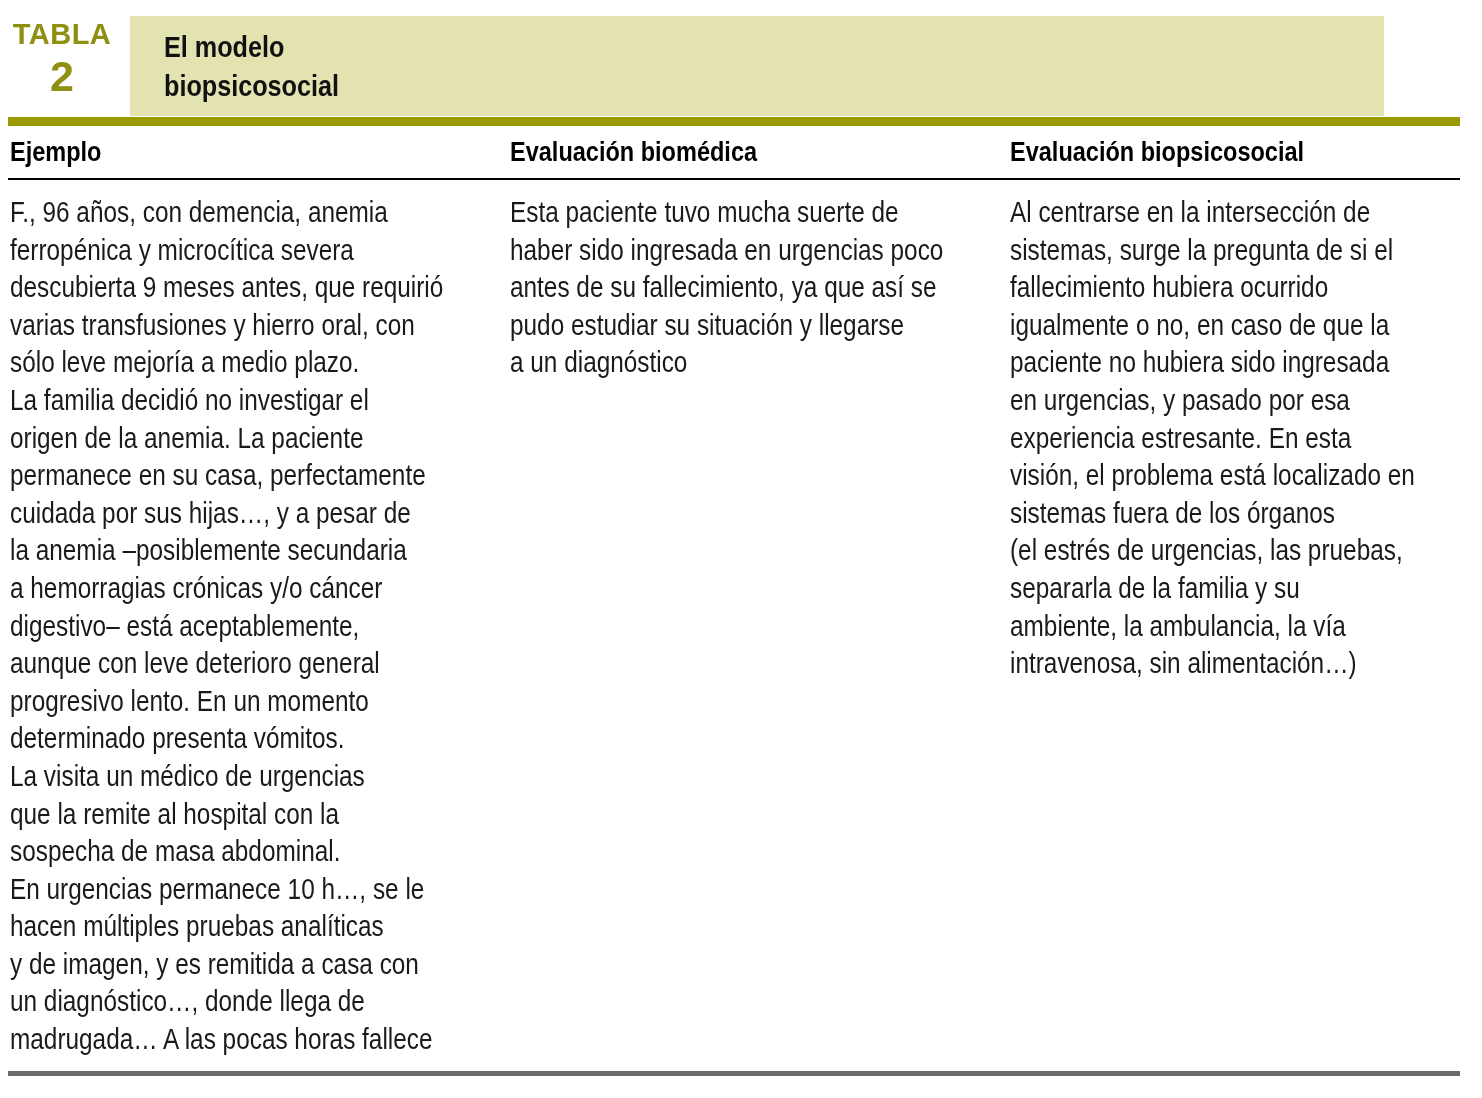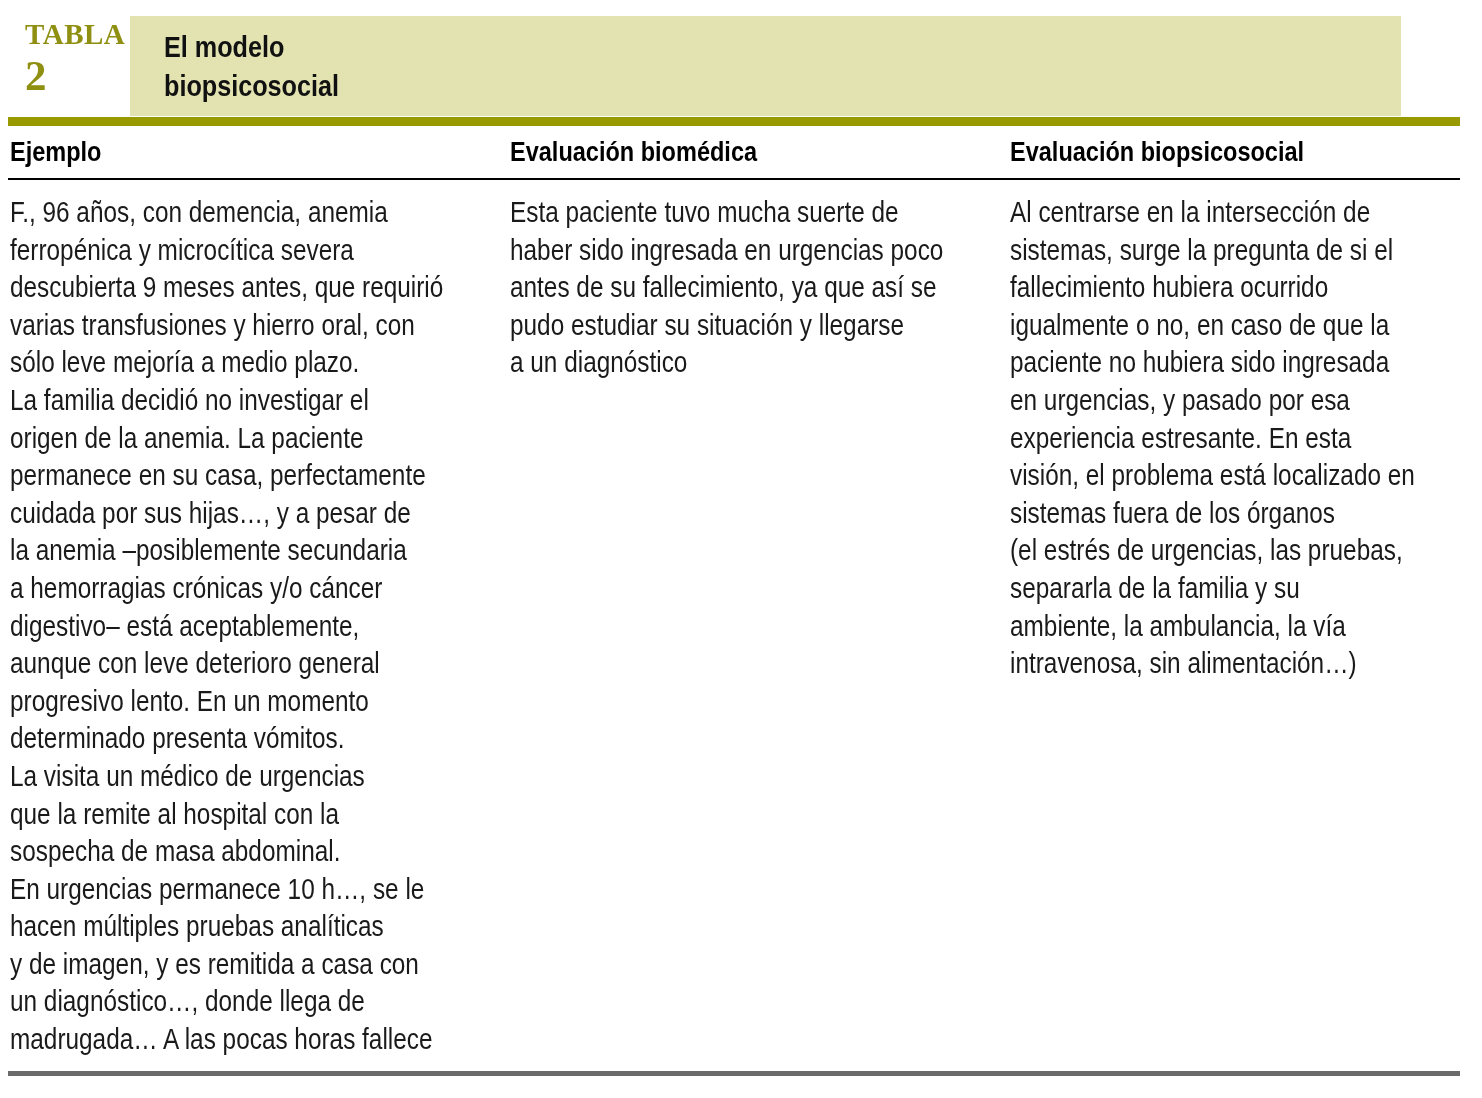--- a/index.html
+++ b/index.html
@@ -18,46 +18,45 @@
 
   
   .cond {
     transform: scaleX(0.84);
     transform-origin: 0 0;
   }
 
   
   .label-box {
     position: absolute;
-    left: 25px;
+    left: 10px;
     top: 16px;
     width: 104px;
+    text-align: center;
     color: #8f8f12;
     font-weight: bold;
-    font-family: Liberation Serif, serif;
   }
   .label-word {
     font-size: 29px;
     line-height: 36px;
     letter-spacing: 0.5px;
   }
   .label-number {
     font-size: 43px;
     line-height: 48px;
   }
 
   
   .title-box {
     position: absolute;
     left: 130px;
     top: 16px;
     width: 1254px;
     height: 100px;
     background: #e3e3b1;
-    padding-left: 17px;
   }
   .title-text {
     position: absolute;
     left: 34px;
     top: 11px;
     width: 600px;
     font-size: 30px;
     line-height: 39px;
     font-weight: bold;
     color: #111111;

